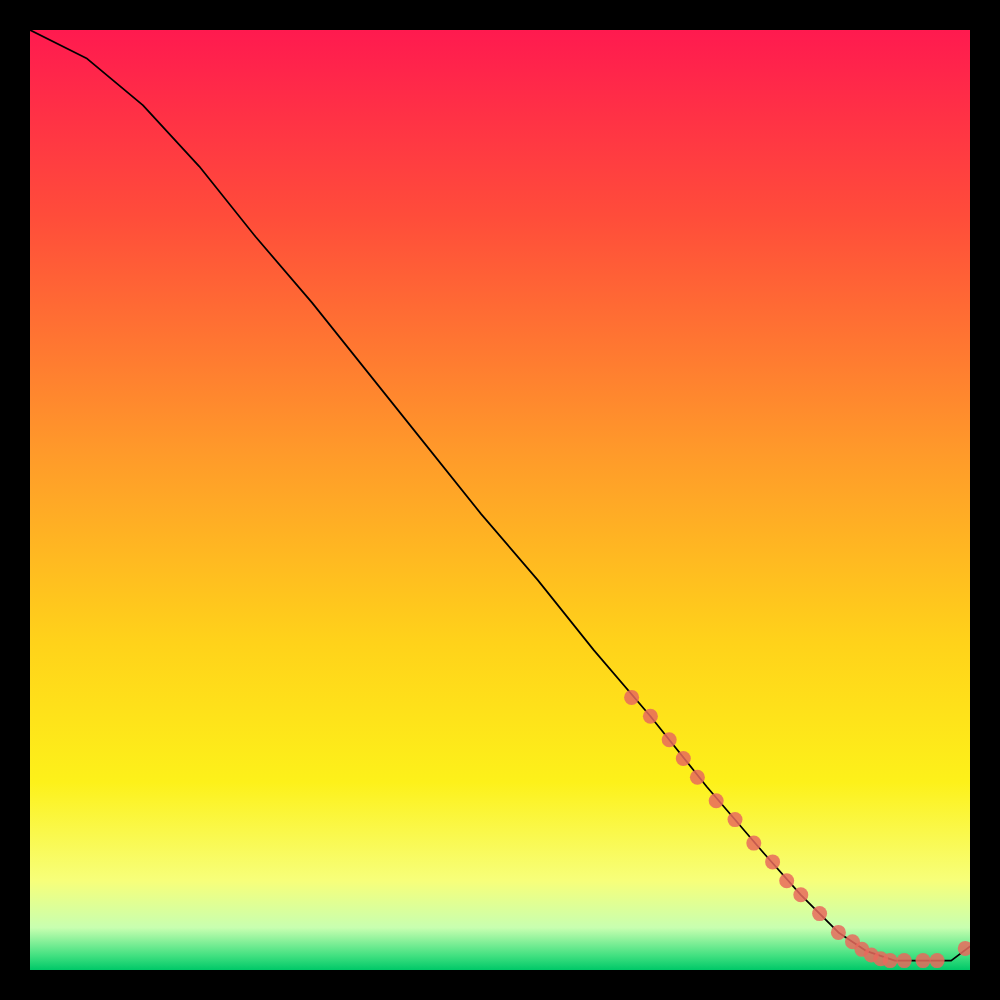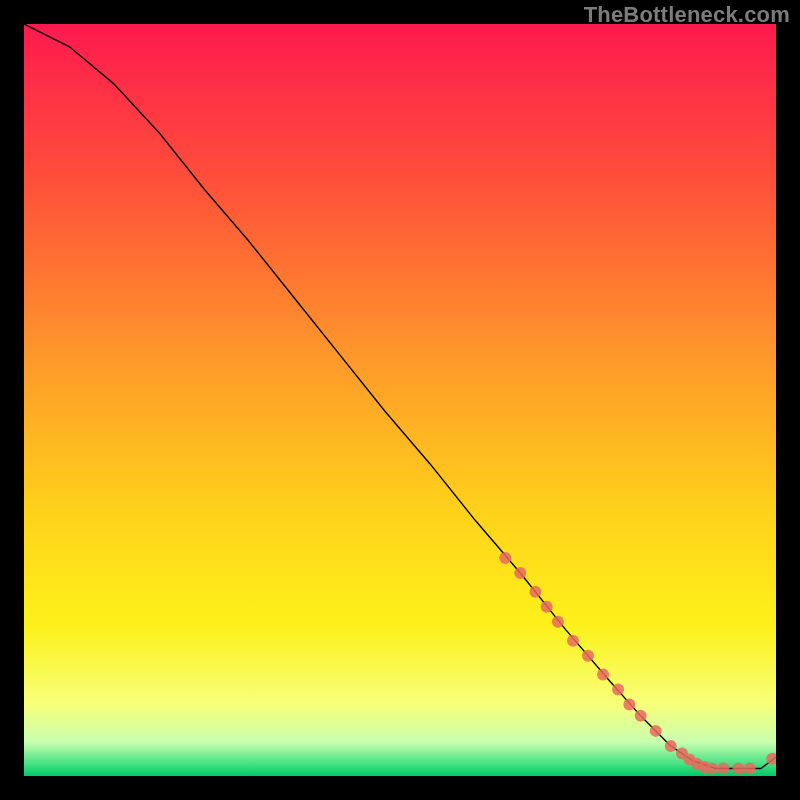--- a/index.html
+++ b/index.html
@@ -26,21 +26,20 @@
     top: 24px;
     width: 752px;
     height: 752px;
   }
   svg { display: block; }
 </style>
 </head>
 <body>
 <div class="frame">
 
-  <div class="watermark">TheBottleneck.com</div>
 
   <div class="plot">
     <svg id="chart-svg" width="752" height="752" viewBox="0 0 752 752" preserveAspectRatio="none">
         <defs>
           <linearGradient id="bg-grad" x1="0" y1="0" x2="0" y2="1">
             <stop offset="0%" stop-color="#ff1a4f"></stop>
             <stop offset="20%" stop-color="#ff4d3a"></stop>
             <stop offset="45%" stop-color="#ff9a2a"></stop>
             <stop offset="65%" stop-color="#ffd21a"></stop>
             <stop offset="80%" stop-color="#fdf11a"></stop>

